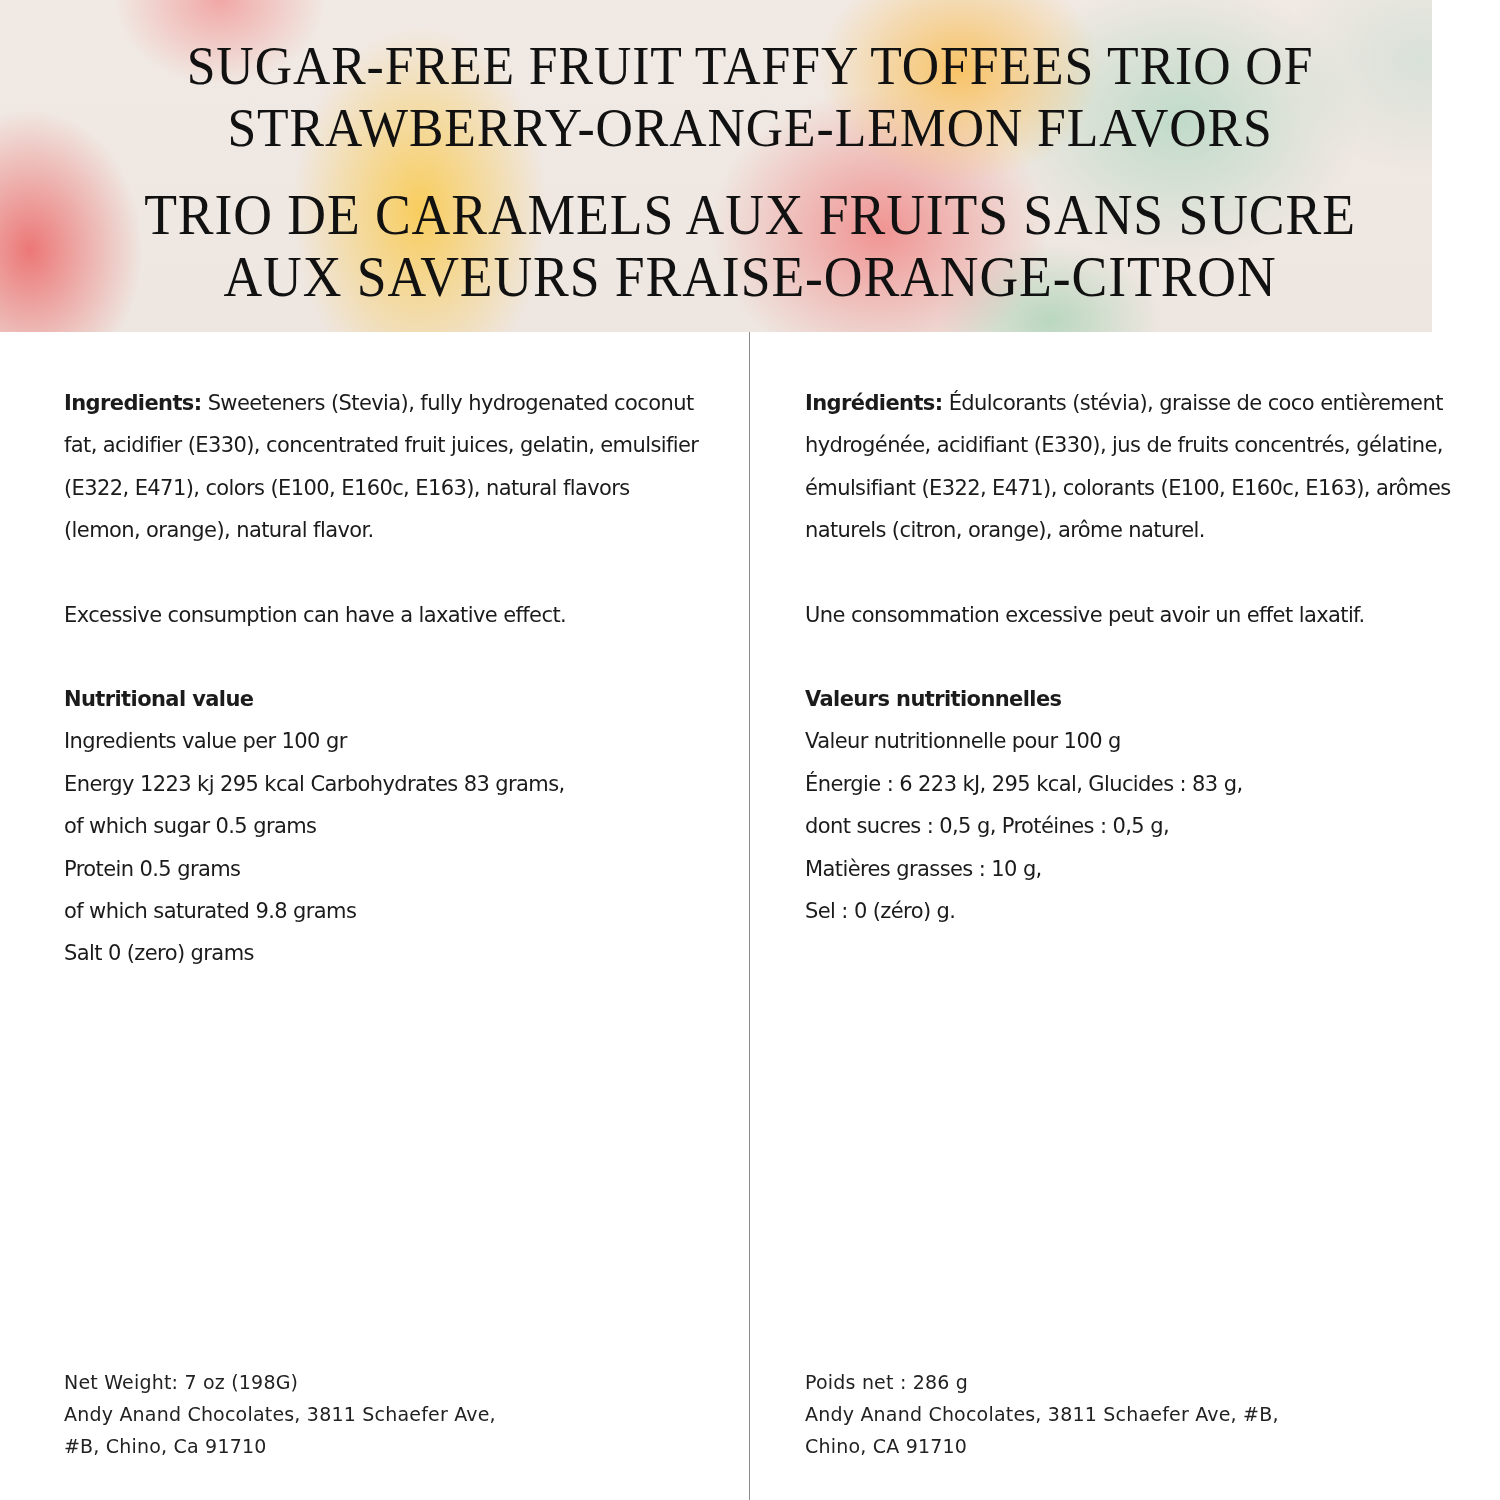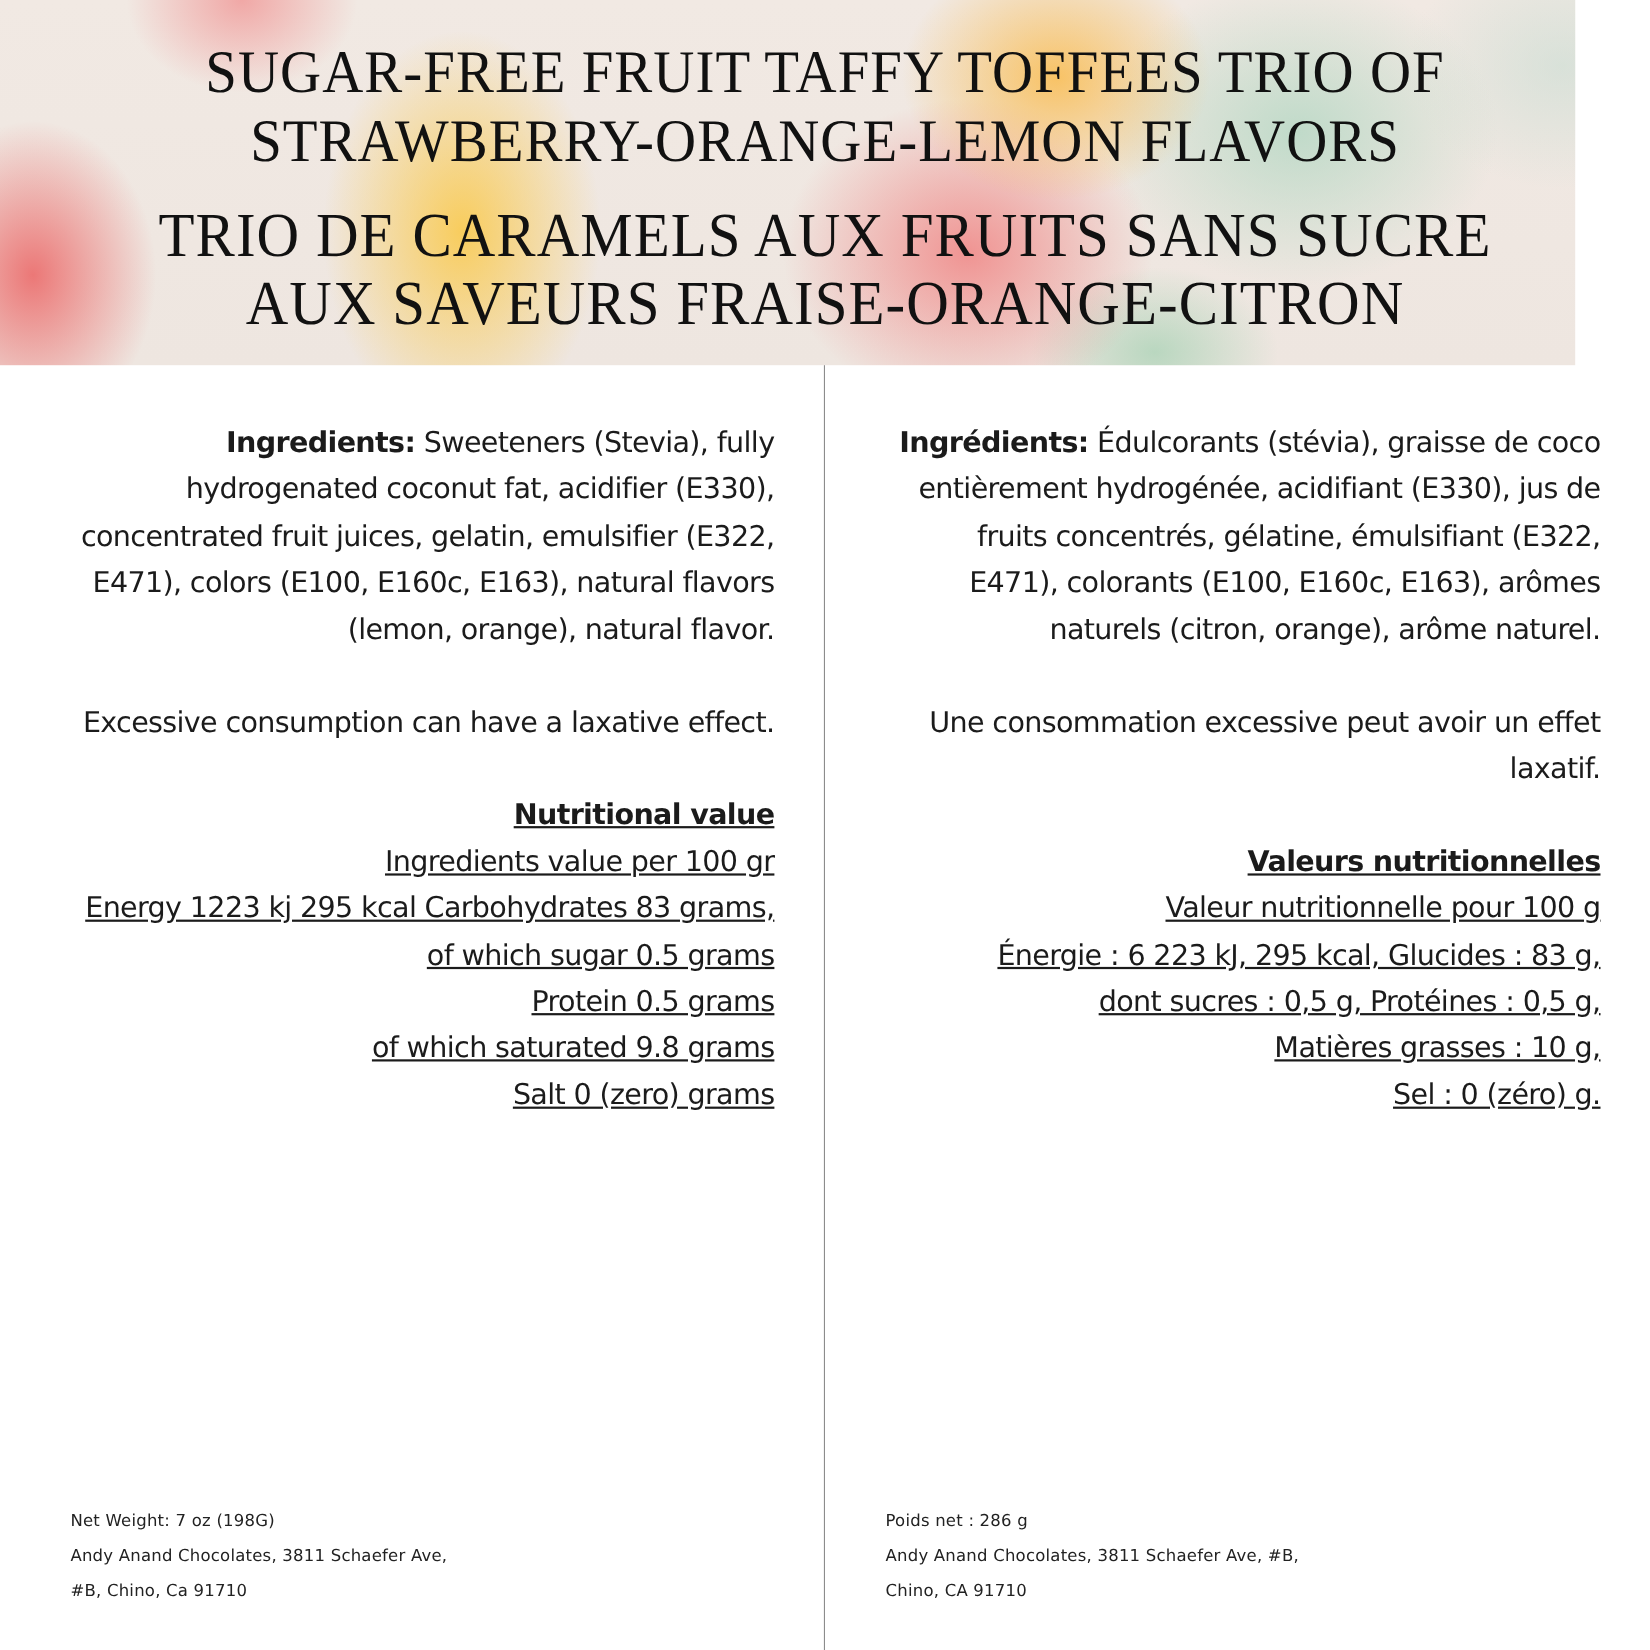--- a/index.html
+++ b/index.html
@@ -32,34 +32,33 @@
   .bl3 { top: 182px; font-size: 57px; }
   .bl4 { top: 244px; font-size: 57px; }
 
   .divider {
     position: absolute; left: 749px; top: 332px; width: 1px; height: 1168px; background: #8c8c8c;
   }
   .col { position: absolute; top: 382px; width: 640px; }
   .col.left { left: 64px; }
   .col.right { left: 805px; width: 650px; }
   .para {
-    font-size: 26px; line-height: 42.4px; margin: 0; color: #1b1b1b;
+    font-size: 21px; line-height: 42.4px; margin: 0; color: #1b1b1b;
     font-family: "DejaVu Sans", "Liberation Sans", sans-serif;
     letter-spacing: -0.6px;
-    text-align: right;
   }
   .bold { font-weight: bold; }
   .gap1 { height: 42px; }
   .gap2 { height: 42px; }
-  .nut-line { display: block; text-decoration: underline; }
+  .nut-line { display: block; }
   .footer { position: absolute; top: 1366px; width: 640px; }
   .footer.left { left: 64px; }
   .footer.right { left: 805px; }
   .foot-line {
-    display: block; font-size: 15px; line-height: 32px; color: #222;
+    display: block; font-size: 19px; line-height: 32px; color: #222;
     font-family: "DejaVu Sans", "Liberation Sans", sans-serif; letter-spacing: 0.2px;
   }
 </style>
 </head>
 <body>
 
 <div class="banner">
   <div class="banner-line bl1">SUGAR-FREE FRUIT TAFFY TOFFEES TRIO OF</div>
   <div class="banner-line bl2">STRAWBERRY-ORANGE-LEMON FLAVORS</div>
   <div class="banner-line bl3">TRIO DE CARAMELS AUX FRUITS SANS SUCRE</div>

